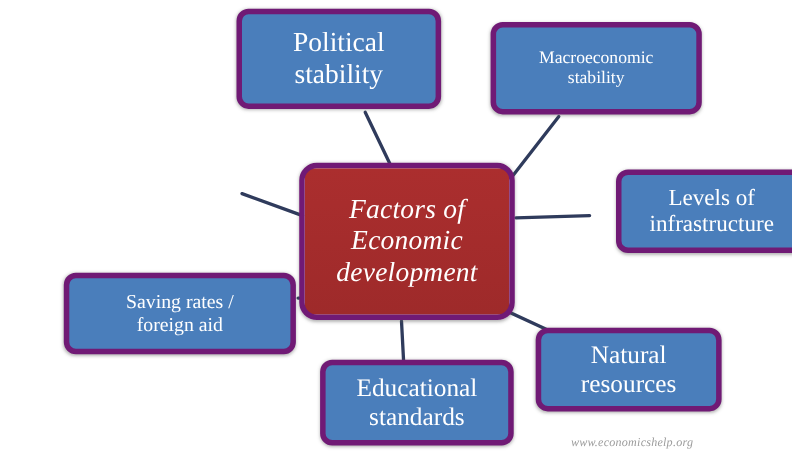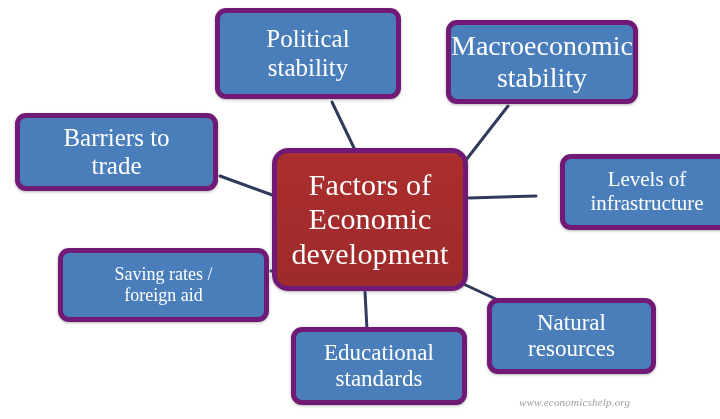--- a/index.html
+++ b/index.html
@@ -44,26 +44,27 @@
     padding: 0 6px;
     white-space: pre-line;
   }
   .node.branch {
     background: #4a7ebb;
   }
   .node.center {
     background: #a72c2c;
     background: linear-gradient(180deg, #ab2e2e 0%, #9e2a2a 100%);
     border-radius: 16px;
-    font-size: 30px;
+    font-size: 25px;
     letter-spacing: 0.2px;
+    font-style: italic;
   }
   
   #node-political-stability   { left: 215px; top: 8px;   width: 186px; height: 91px;  font-size: 25px; }
-  #node-macroeconomic         { left: 446px; top: 20px;  width: 192px; height: 84px;  font-size: 28px; }
+  #node-macroeconomic         { left: 446px; top: 20px;  width: 192px; height: 84px;  font-size: 16px; }
   #node-barriers-to-trade     { left: 15px;  top: 113px; width: 203px; height: 78px;  font-size: 25px; }
   #node-center                { left: 272px; top: 148px; width: 196px; height: 143px; }
   #node-levels-infrastructure { left: 560px; top: 154px; width: 174px; height: 76px;  font-size: 21px; }
   #node-saving-rates          { left: 58px;  top: 248px; width: 211px; height: 74px;  font-size: 18px; }
   #node-natural-resources     { left: 487px; top: 298px; width: 169px; height: 76px;  font-size: 23px; justify-content: center; }
   #node-educational-standards { left: 291px; top: 327px; width: 176px; height: 78px;  font-size: 23px; }
 
   #watermark {
     position: absolute;
     left: 519px;
@@ -104,24 +105,20 @@
   <div class="node branch" id="node-political-stability">
     <span class="node-label">Political
 stability</span>
   </div>
 
   <div class="node branch" id="node-macroeconomic">
     <span class="node-label">Macroeconomic
 stability</span>
   </div>
 
-  <div class="node branch" id="node-barriers-to-trade">
-    <span class="node-label">Barriers to
-trade</span>
-  </div>
 
   <div class="node branch" id="node-levels-infrastructure">
     <span class="node-label">Levels of
 infrastructure</span>
   </div>
 
   <div class="node branch" id="node-saving-rates">
     <span class="node-label">Saving rates /
 foreign aid</span>
   </div>

